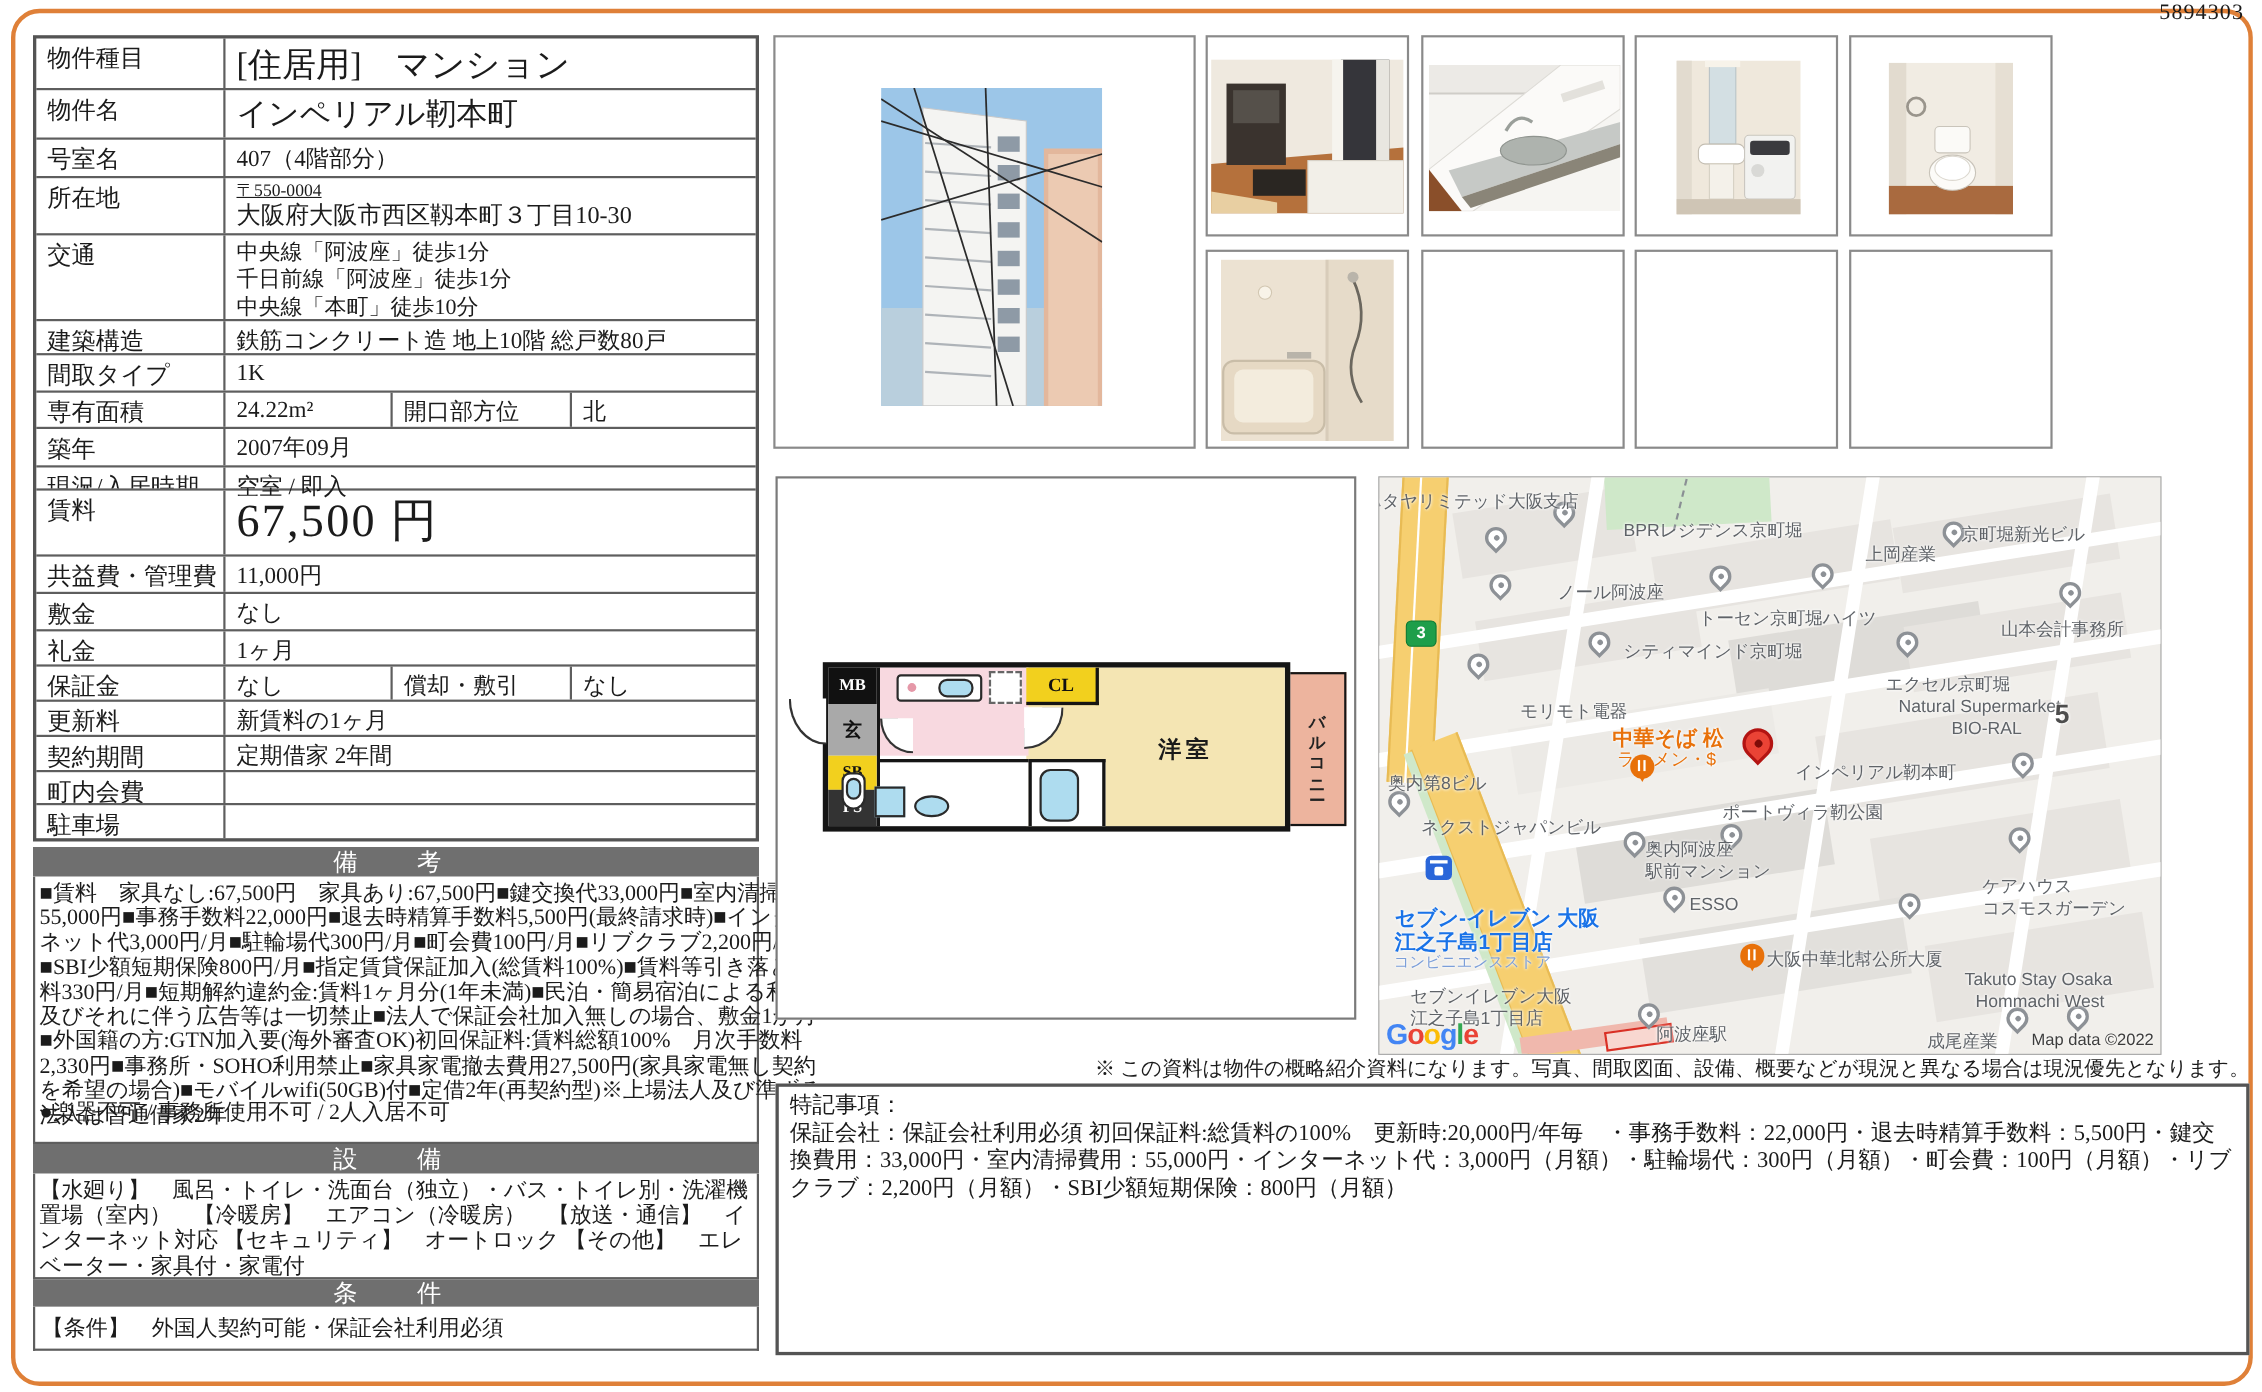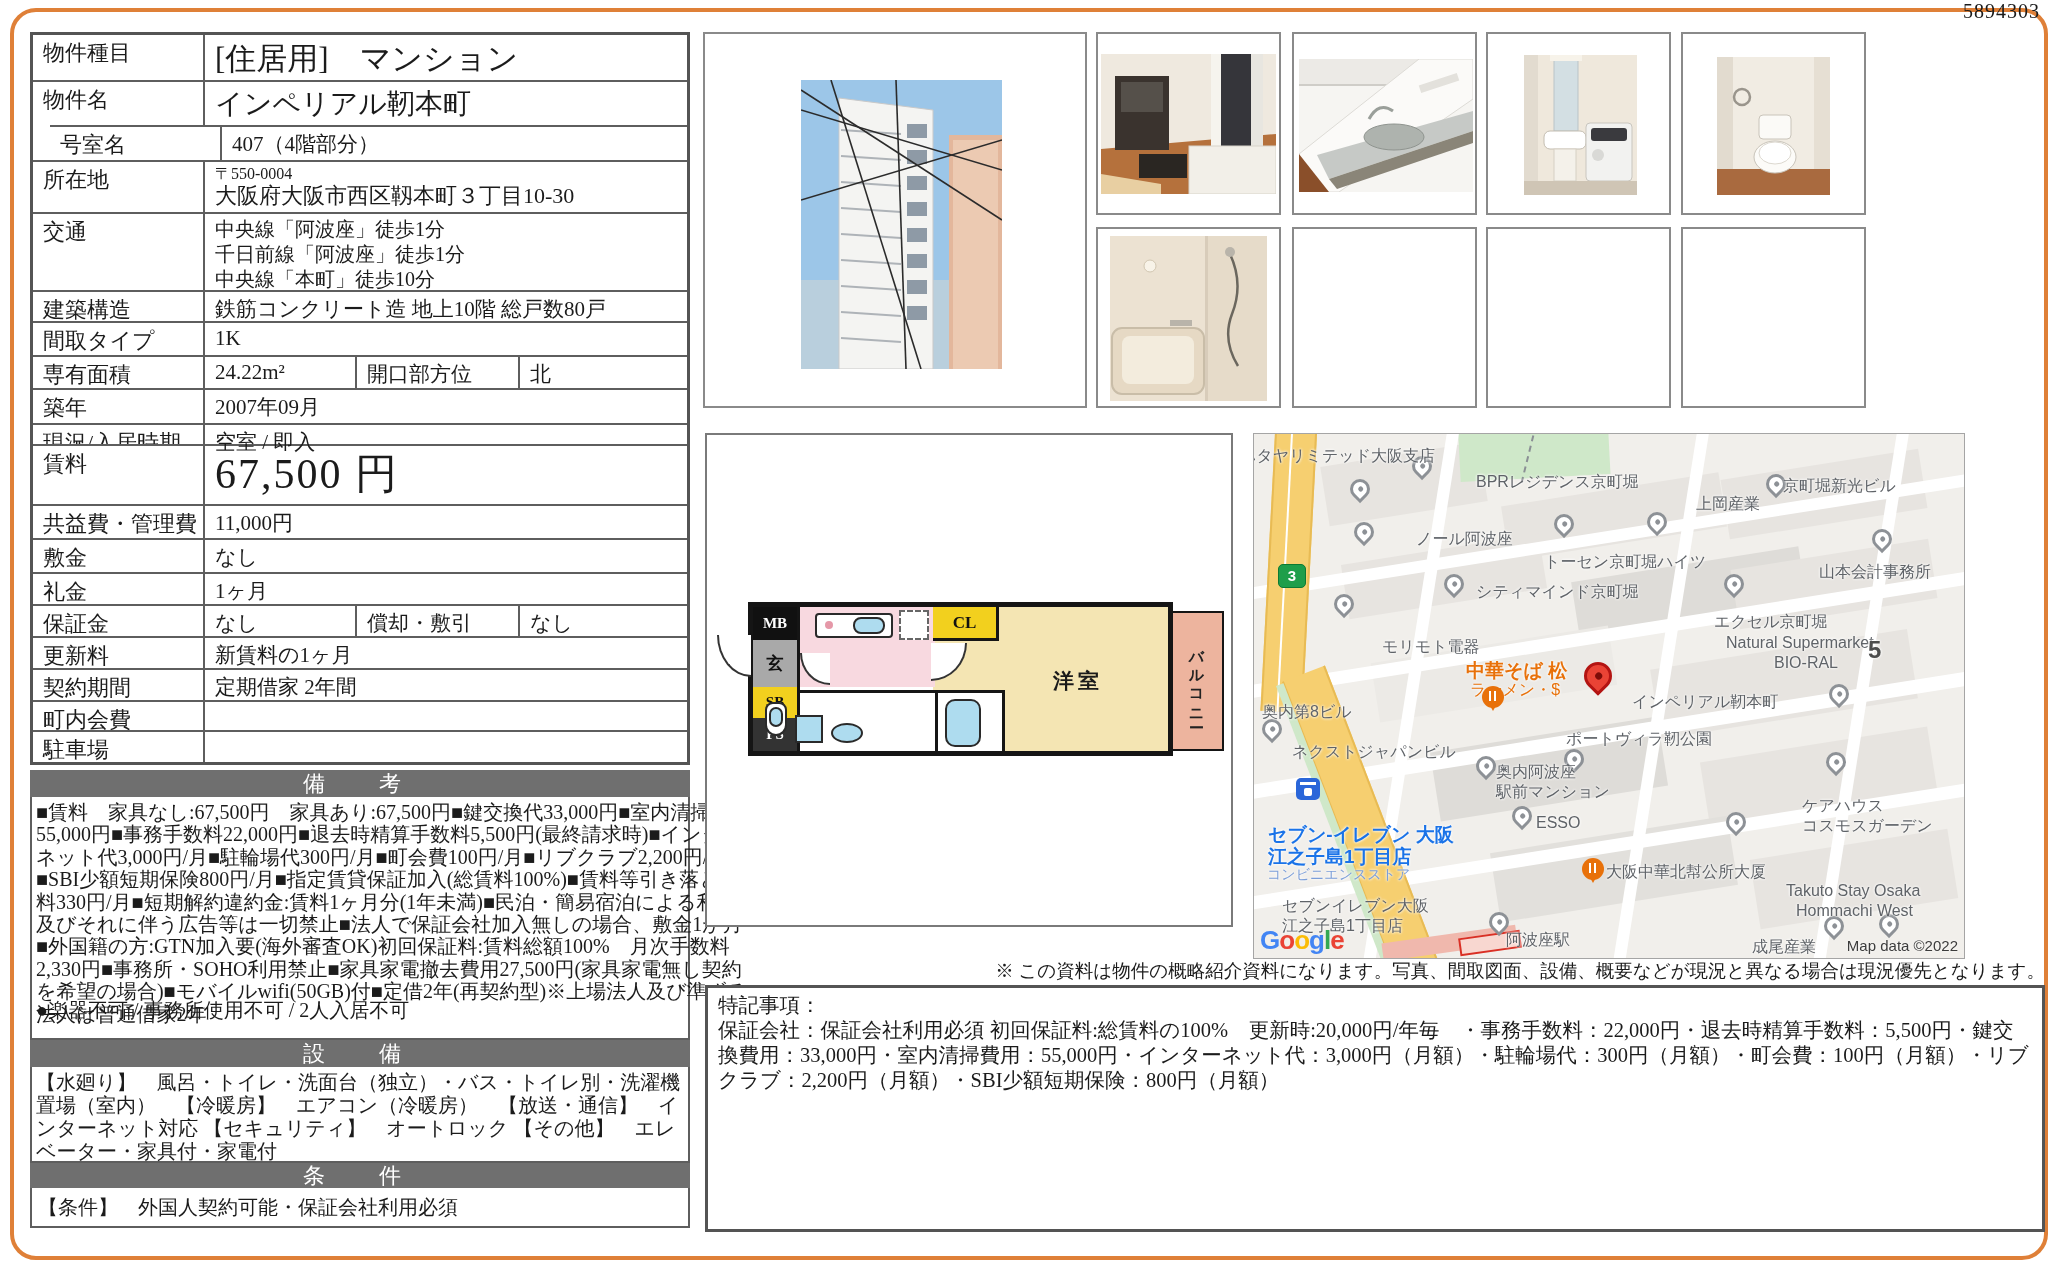--- a/index.html
+++ b/index.html
@@ -12,21 +12,21 @@
   #doc-number{right:16px;top:0px;font-size:20px;letter-spacing:1px;}
 
   
   #prop-table{left:30px;top:32px;width:660px;border:3px solid #545454;box-sizing:border-box;background:#fff;}
   .t-row{display:flex;box-sizing:border-box;align-items:stretch;}
   .t-row + .t-row{border-top:2px solid #5e5e5e;}
   .t-label{flex:0 0 172px;box-sizing:border-box;border-right:2px solid #5e5e5e;
            font-size:22px;padding:3px 4px 0 10px;white-space:nowrap;overflow:hidden;}
   .t-value{flex:1;box-sizing:border-box;font-size:21px;padding:3px 4px 0 10px;}
   .t-value.big{font-size:42px;line-height:52px;letter-spacing:2px;padding-top:2px;}
-  .t-value .postal{font-size:16px;line-height:17px;}
+  .t-value .postal{font-size:16px;line-height:17px;text-decoration:underline;}
   .t-value .addr{font-size:22px;line-height:28px;}
   .t-value .tline{font-size:20px;line-height:25px;}
   .t-cell-v{flex:0 0 150px;box-sizing:border-box;font-size:21px;padding:3px 4px 0 10px;}
   .t-cell-sub{flex:0 0 163px;box-sizing:border-box;border-left:2px solid #5e5e5e;font-size:21px;padding:3px 4px 0 10px;}
   .t-cell-v2{flex:1;box-sizing:border-box;border-left:2px solid #5e5e5e;font-size:21px;padding:3px 4px 0 10px;}
   .fs23{font-size:31px;} .fs28{font-size:28px;}
 
   
   .sec-bar{background:#6f6f6f;color:#fff;font-size:22px;text-align:center;letter-spacing:16px;
            line-height:27px;}
@@ -98,21 +98,21 @@
 
   <div class="abs" id="prop-table">
       <div class="t-row" style="height: 45px;">
         <div class="t-label">物件種目</div>
         <div class="t-value fs23">[住居用]　マンション</div>
       </div>
       <div class="t-row" style="height: 45px;">
         <div class="t-label">物件名</div>
         <div class="t-value fs28">インペリアル靭本町</div>
       </div>
-      <div class="t-row" style="height: 35px; margin-left: 17px;">
+      <div class="t-row" style="height: 35px;">
         <div class="t-label">号室名</div>
         <div class="t-value">407（4階部分）</div>
       </div>
       <div class="t-row" style="height: 52px;">
         <div class="t-label">所在地</div>
         <div class="t-value">
           <div class="postal">〒550-0004</div>
           <div class="addr">大阪府大阪市西区靱本町３丁目10-30</div>
         </div>
       </div>

